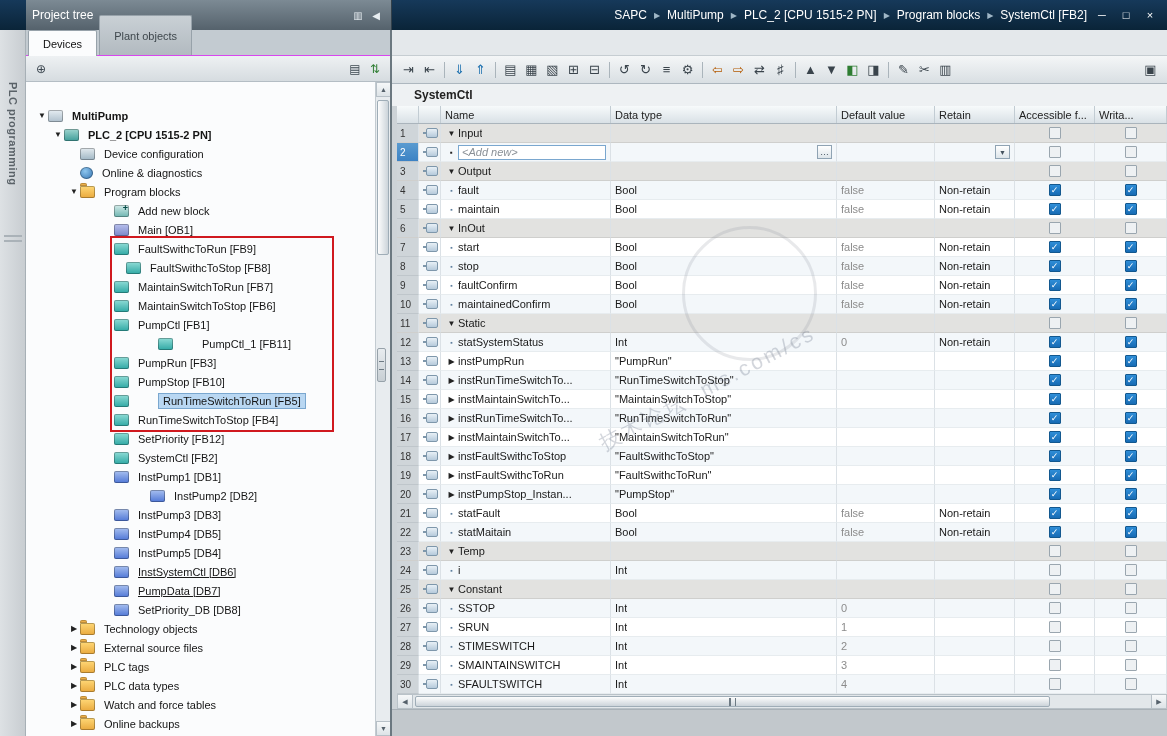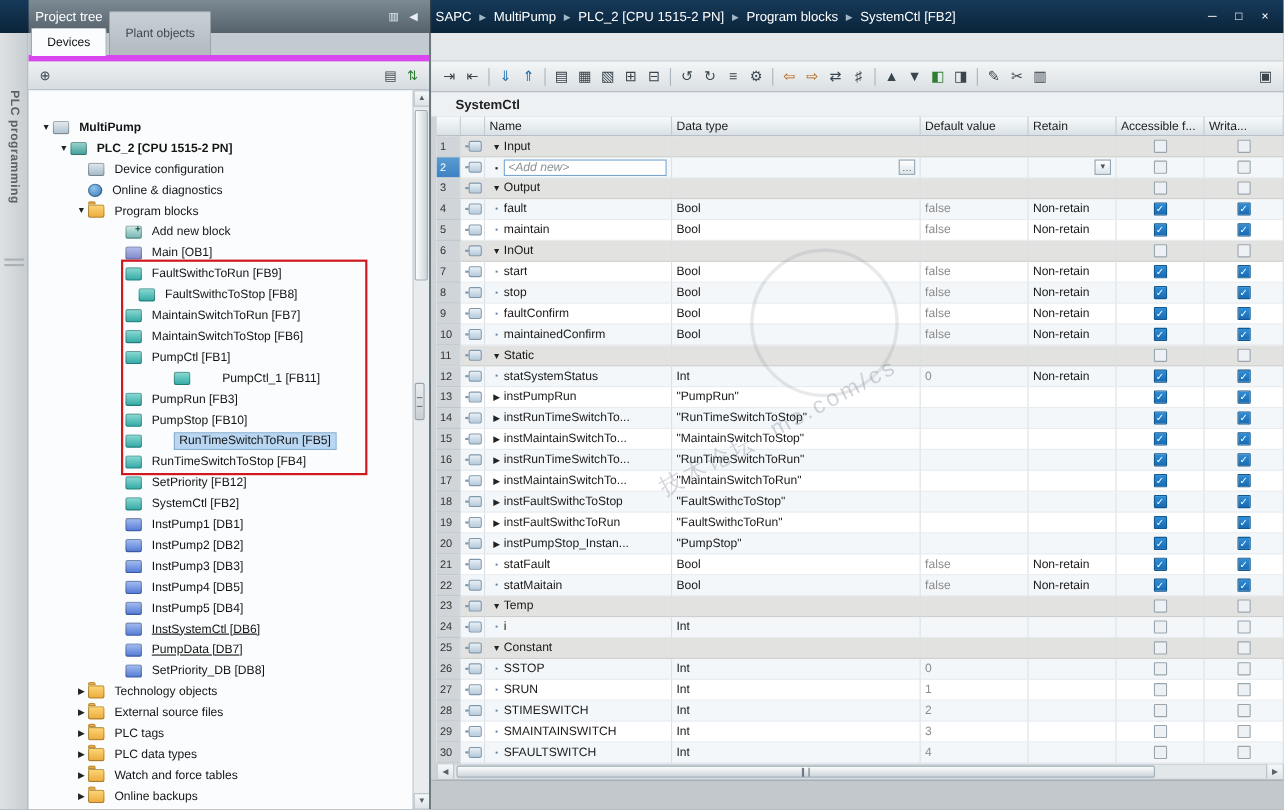--- a/index.html
+++ b/index.html
@@ -11,41 +11,41 @@
   
   .titlebar { position:absolute; left:0; top:0; width:100%; height:30px; display:flex;
               background:linear-gradient(#16395a,#0a2438); }
   .tb-corner { width:26px; flex:none; }
   .tree-head { width:366px; flex:none; background:linear-gradient(#7c8a94,#55626c);
                border-right:1px solid #32404a; display:flex; align-items:center;
                color:#fff; font-size:12px; padding:0 6px; }
   .tree-head .title { flex:1; }
   .phicon { width:18px; height:16px; display:flex; align-items:center; justify-content:center;
             color:#e8eef2; font-size:10px; cursor:default; }
-  .crumbs { flex:1; display:flex; align-items:center; color:#fff; font-size:12px; }
+  .crumbs { flex:1; display:flex; align-items:center; color:#fff; font-size:12px;justify-content:flex-end; }
   .crumb { padding:0 4px; white-space:nowrap; }
   .sep { color:#9fb6c6; font-size:8px; padding:0 3px; }
   .win-controls { display:flex; align-items:center; padding-right:6px; gap:2px; }
   .wbtn { width:22px; height:18px; display:flex; align-items:center; justify-content:center;
           color:#fff; font-size:11px; }
 
   
   .strip { position:absolute; left:0; top:30px; width:26px; height:706px;
            background:linear-gradient(90deg,#dde1e4,#c8cdd1); border-right:1px solid #a7b0b6; }
   .strip-text { position:absolute; left:19px; top:52px; transform:rotate(90deg);
                 transform-origin:0 0; white-space:nowrap; font-size:11px; font-weight:bold;
                 color:#5a6268; letter-spacing:.5px; }
   .strip-mark { position:absolute; left:4px; top:205px; width:18px; height:2px; background:#aab2b8;
                 box-shadow:0 5px 0 #aab2b8; }
 
   
   .tree-panel { position:absolute; left:26px; top:30px; width:366px; height:706px;
                 background:#fbfcfd; border-right:2px solid #6b7880; }
   .tabs { height:26px; background:#c3cbd1; display:flex; align-items:flex-end; padding-left:2px;
-          border-bottom:6px solid #d946ef; }
+          border-bottom:1px solid #d946ef; }
   .tab { height:40px; display:flex; align-items:center; padding:0 14px; font-size:11px;
          color:#3f474d; background:linear-gradient(#c9d0d5,#b2bac0); border:1px solid #97a2aa;
          border-bottom:none; margin-right:2px; border-radius:2px 2px 0 0; }
   .tab.active { background:#fbfcfd; color:#111; height:26px; margin-bottom:-1px; }
   .tree-toolbar { height:26px; background:linear-gradient(#eef1f3,#d6dce0);
                   border-bottom:1px solid #b4bdc4; display:flex; align-items:center; padding:0 5px; }
   .ttico { width:20px; height:20px; display:flex; align-items:center; justify-content:center;
            font-size:12px; color:#3c4750; }
   .ttico.right { margin-left:auto; }
   .tree-body { position:relative; height:654px; overflow:hidden; }
@@ -290,21 +290,21 @@
           <div class="titem" style="padding-left: 76px;">
             <span class="texp"></span>
             <span class="ticon i-fb"></span>
             <span class="tlabel">SystemCtl [FB2]</span>
           </div>
           <div class="titem" style="padding-left: 76px;">
             <span class="texp"></span>
             <span class="ticon i-db"></span>
             <span class="tlabel">InstPump1 [DB1]</span>
           </div>
-          <div class="titem" style="padding-left: 76px;">
+          <div class="titem" style="padding-left: 112px;">
             <span class="texp"></span>
             <span class="ticon i-db"></span>
             <span class="tlabel">InstPump2 [DB2]</span>
           </div>
           <div class="titem" style="padding-left: 76px;">
             <span class="texp"></span>
             <span class="ticon i-db"></span>
             <span class="tlabel">InstPump3 [DB3]</span>
           </div>
           <div class="titem" style="padding-left: 76px;">

